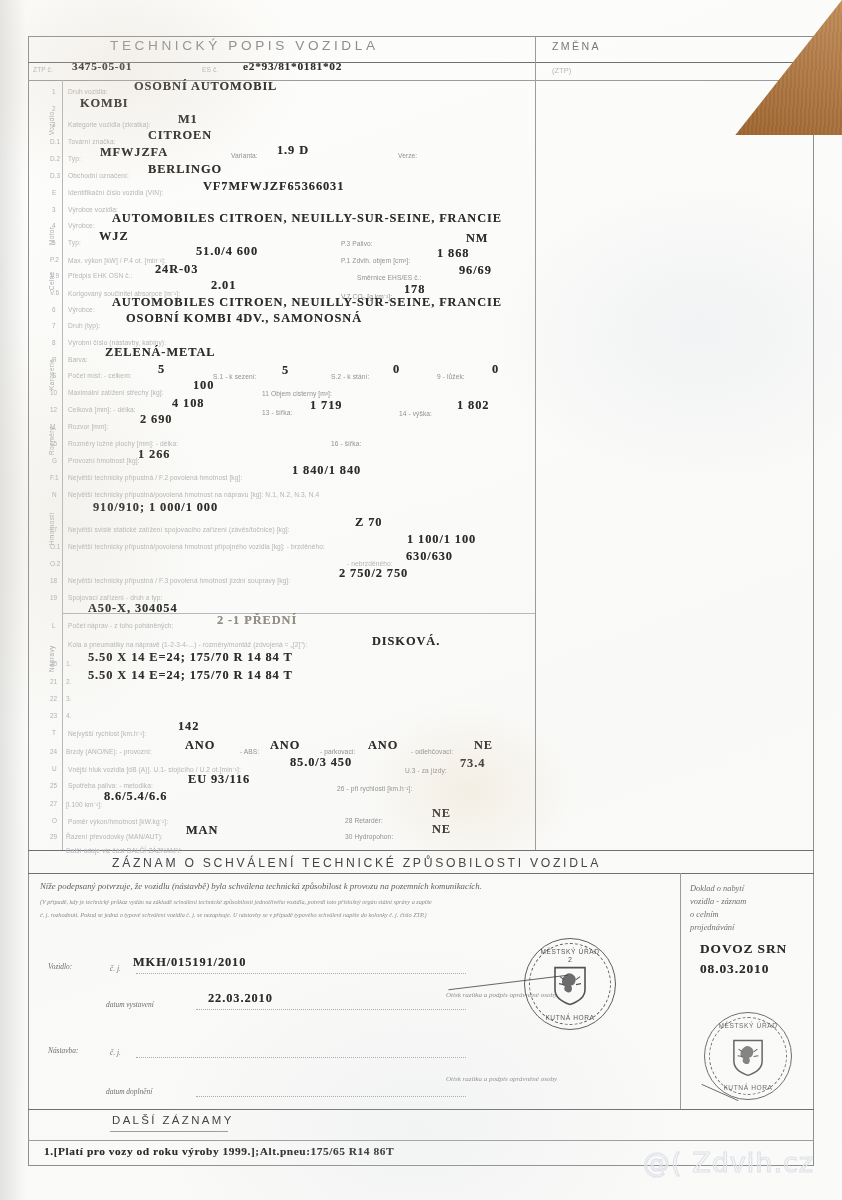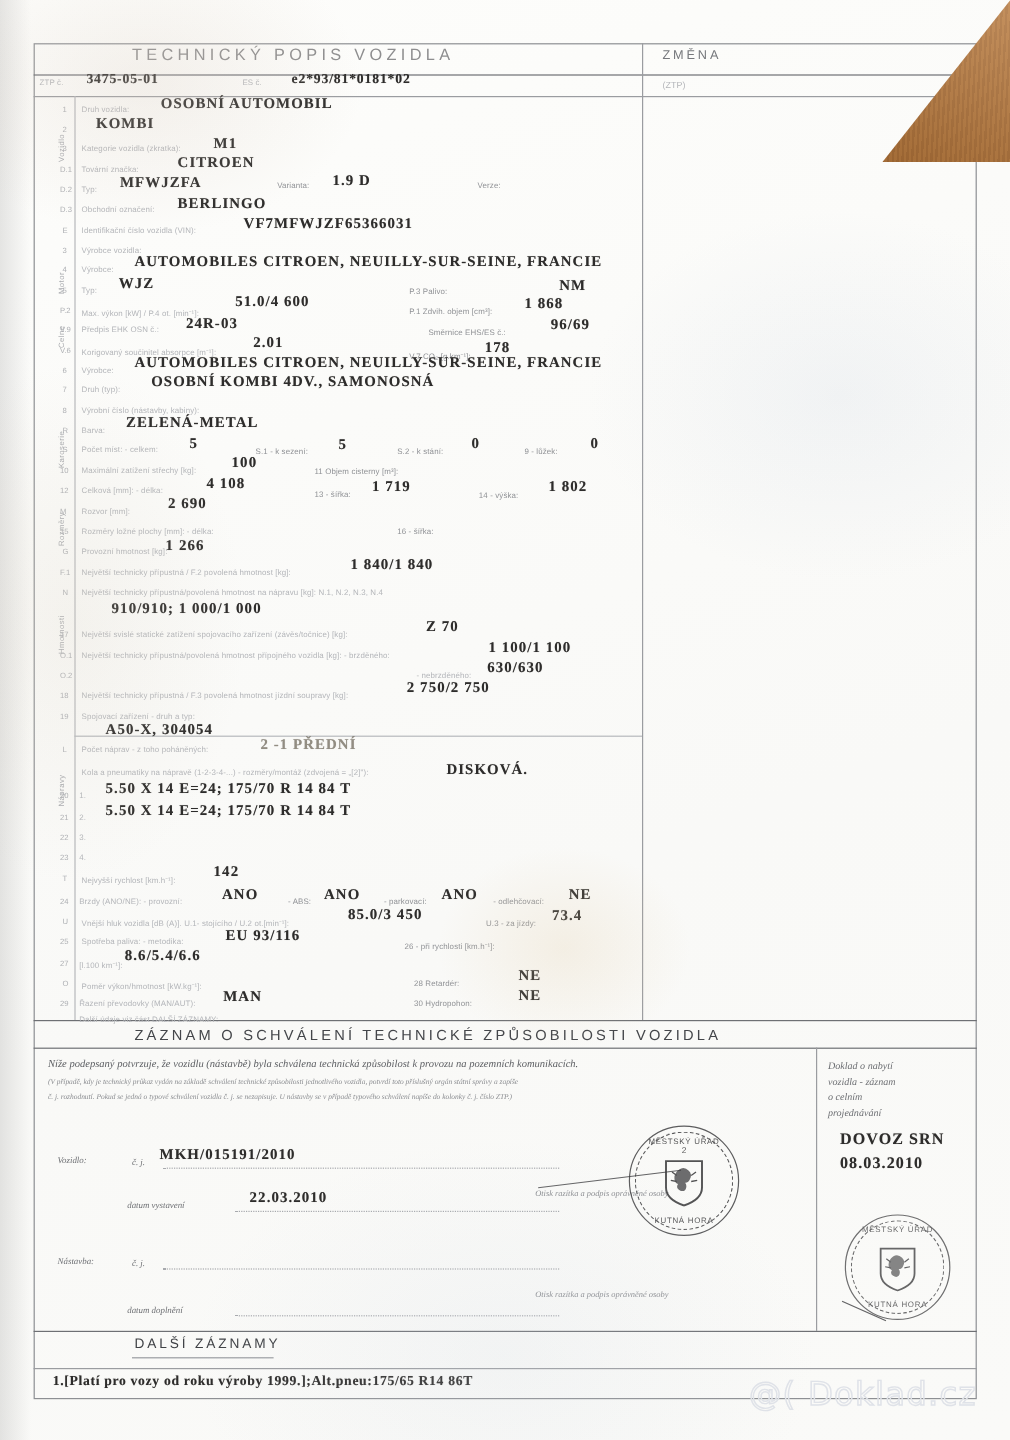--- a/index.html
+++ b/index.html
@@ -368,14 +368,14 @@
   </div>
   <div class="sig" style="left:700px;top:1092px;width:40px;transform:rotate(24deg);"></div>
 
   <div class="sect" style="left:112px;top:1114px;font-size:11.4px;letter-spacing:2.4px;color:#3f4145;">DALŠÍ ZÁZNAMY</div>
   <div class="ul" style="left:110px;top:1131px;width:118px;"></div>
   <div class="val sm" style="left:44px;top:1145px;letter-spacing:.55px;">1.[Platí pro vozy od roku výroby 1999.];Alt.pneu:175/65 R14 86T</div>
 
   <div id="t1" class="tint"></div>
   <div id="wood"></div>
   <div id="wood2"></div>
-  <div id="wm">@( Doklad.cz</div>
+  <div id="wm">@( Zdvih.cz</div>
 </div>
 
 </body></html>

